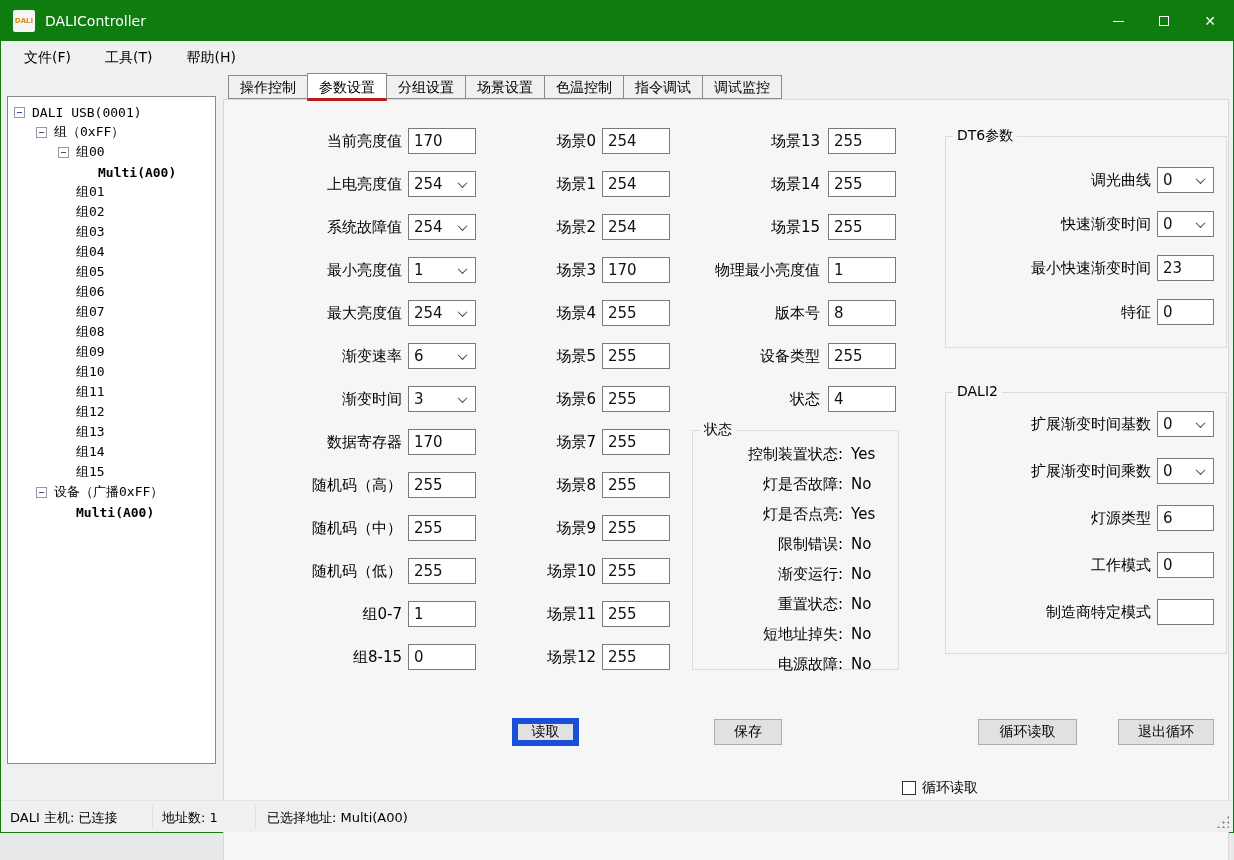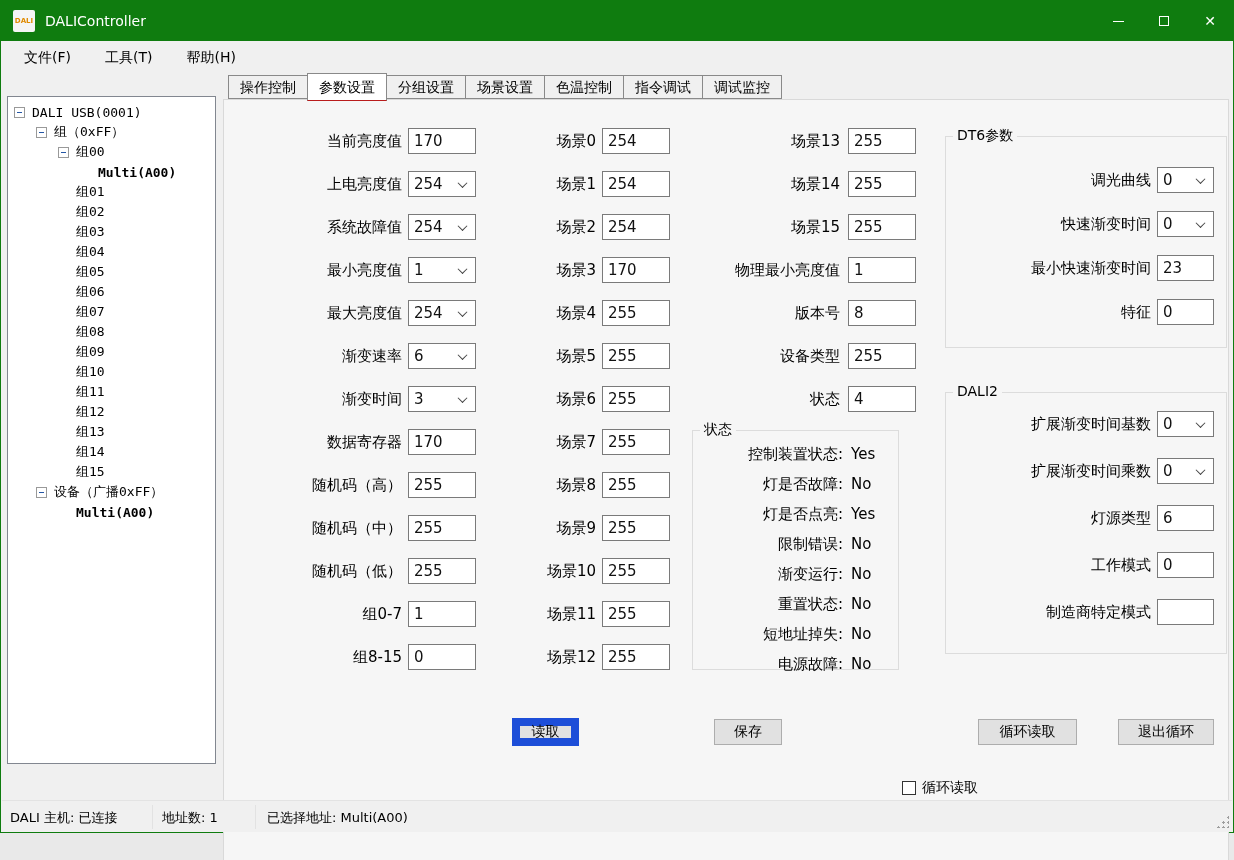--- a/index.html
+++ b/index.html
@@ -27,29 +27,29 @@
   .titem.lv2 { padding-left:50px; }
   .titem.lv3 { padding-left:72px; }
   .titem.bold .tlabel { font-weight:bold; }
   .expbox { width:11px; height:11px; border:1px solid #999; background:#fff; margin-right:7px; position:relative; flex:none; }
   .expbox::after { content:""; position:absolute; left:2px; right:2px; top:4px; height:1px; background:#2456a5; }
   .titem:not(.exp) .expbox { visibility:hidden; }
 
   
   .tabs { position:absolute; left:228px; top:74px; height:24px; display:flex; align-items:flex-end; z-index:3; }
   .tab { height:24px; line-height:22px; padding:0 11px; font-size:14px; background:#f0f0f0; border:1px solid #898989; margin-left:-1px; color:#000; }
-  .tab.active { height:28px; line-height:26px; background:#fff; position:relative; z-index:4; border-bottom:1px solid #b91c1c; margin-bottom:-2px; }
+  .tab.active { height:28px; line-height:26px; background:#fff; position:relative; z-index:4; border-bottom:3px solid #b91c1c; margin-bottom:-2px; }
 
   
   .tabpanel { position:absolute; left:222px; top:98px; width:1006px; height:772px; background:#f6f6f6; border:1px solid #d9d9d9; }
 
   .fcol { position:absolute; display:flex; flex-direction:column; gap:17px; }
   .col1 { left:8px;  top:28px; }
   .col2 { left:286px; top:28px; }
-  .col3 { left:490px; top:28px; }
+  .col3 { left:470px; top:28px; }
   .frow { display:flex; align-items:center; height:26px; }
   .flabel { font-size:15px; color:#000; text-align:right; margin-right:6px; white-space:nowrap; }
   .col1 .flabel { width:170px; }
   .col2 .flabel { width:86px; }
   .col3 .flabel { width:126px; margin-right:8px; }
   .tb { width:68px; height:26px; border:1px solid #7a7a7a; background:#fff; font-size:15px; padding:1px 5px; font-family:inherit; color:#111; }
   .combo { width:68px; height:26px; border:1px solid #7a7a7a; background:#fff; display:flex; align-items:center; padding-left:5px; font-size:15px; color:#111; }
   .chev { width:7px; height:7px; border-right:1.4px solid #444; border-bottom:1.4px solid #444; transform:rotate(45deg) translate(-1px,-1px); margin-left:auto; margin-right:9px; flex:none; }
 
   
@@ -63,21 +63,21 @@
 
   .dt6box  { left:721px; top:36px;  width:282px; height:212px;padding-left:12px; }
   .dali2box{ left:721px; top:292px; width:282px; height:262px; }
   .gcol { display:flex; flex-direction:column; padding:30px 12px 0 10px; gap:18px; }
   .dali2box .gcol { padding-top:18px; gap:21px; }
   .gcol .flabel { flex:1; }
   .gcol .tb, .gcol .combo { width:57px; flex:none; }
 
   
   .btn { position:absolute; background:#e1e1e1; border:1px solid #adadad; font-size:14px; font-family:inherit; color:#000; display:flex; align-items:center; justify-content:center; }
-  .btn-read { left:288px; top:618px; width:67px; height:28px; border:8px solid #1d4ed8; }
+  .btn-read { left:288px; top:618px; width:67px; height:28px; border:6px solid #1d4ed8; }
   .btn-save { left:490px; top:619px; width:68px; height:26px; }
   .btn-loop { left:754px; top:619px; width:99px; height:26px; }
   .btn-exit { left:894px; top:619px; width:96px; height:26px; }
 
   
   .cbrow { position:absolute; left:901px; top:778px; display:flex; align-items:center; }
   .cbbox { width:14px; height:14px; border:1px solid #333; background:#fff; flex:none; }
   .cblabel { font-size:14px; margin-left:6px; color:#000; }
 
   

